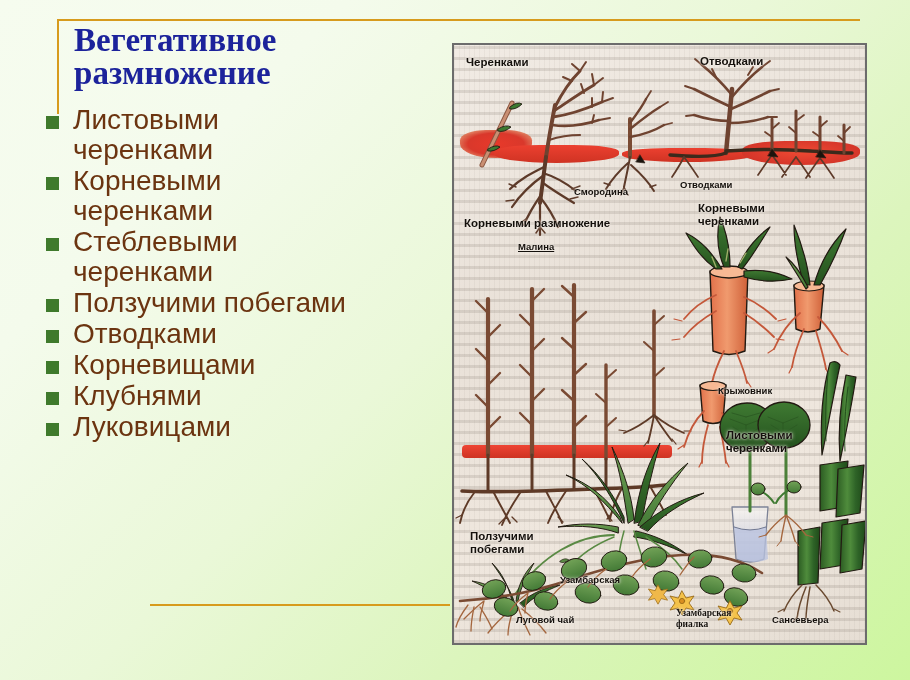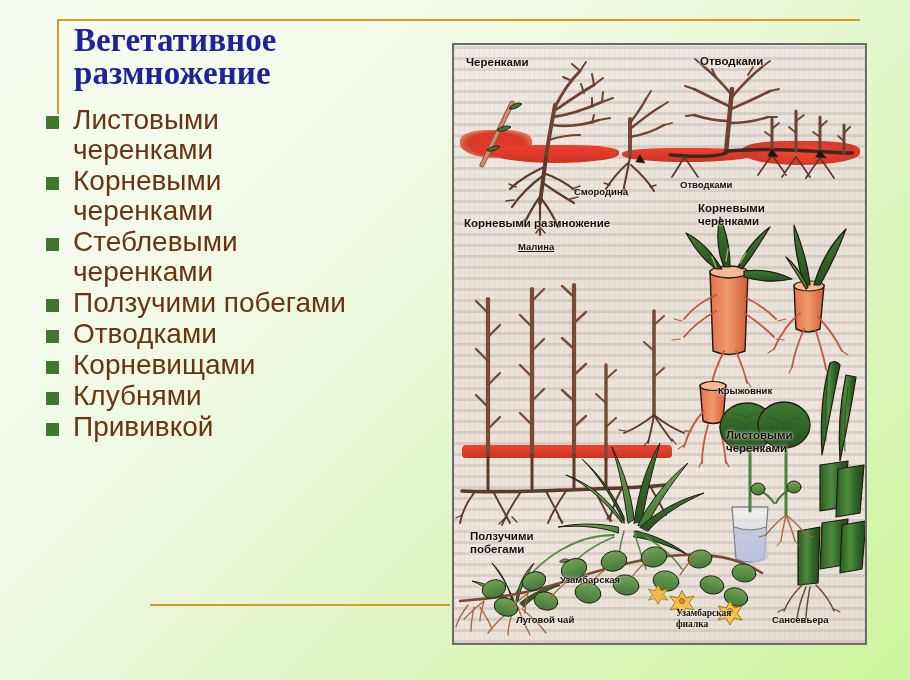--- a/index.html
+++ b/index.html
@@ -117,21 +117,21 @@
       <li>
         <span class="bullet-marker"></span>
         <span class="bullet-text">Корневищами</span>
       </li>
       <li>
         <span class="bullet-marker"></span>
         <span class="bullet-text">Клубнями</span>
       </li>
       <li>
         <span class="bullet-marker"></span>
-        <span class="bullet-text">Прививкой</span>
+        <span class="bullet-text">Луковицами</span>
       </li>
     </ul>
   </div>
 
   <div id="illustration">
     <div id="paper-texture"></div>
 
     <div class="soil" style="left:6px;top:85px;width:72px;height:28px;background:radial-gradient(ellipse at 50% 50%,#e8392a 0%,#d9382b 55%,rgba(230,170,90,.55) 100%);"></div>
     <div class="soil" style="left:40px;top:100px;width:125px;height:18px;background:linear-gradient(180deg,#ec4030,#cf3323);"></div>
     <div class="soil" style="left:168px;top:103px;width:130px;height:14px;background:linear-gradient(180deg,#ec4030,#cf3323);"></div>

